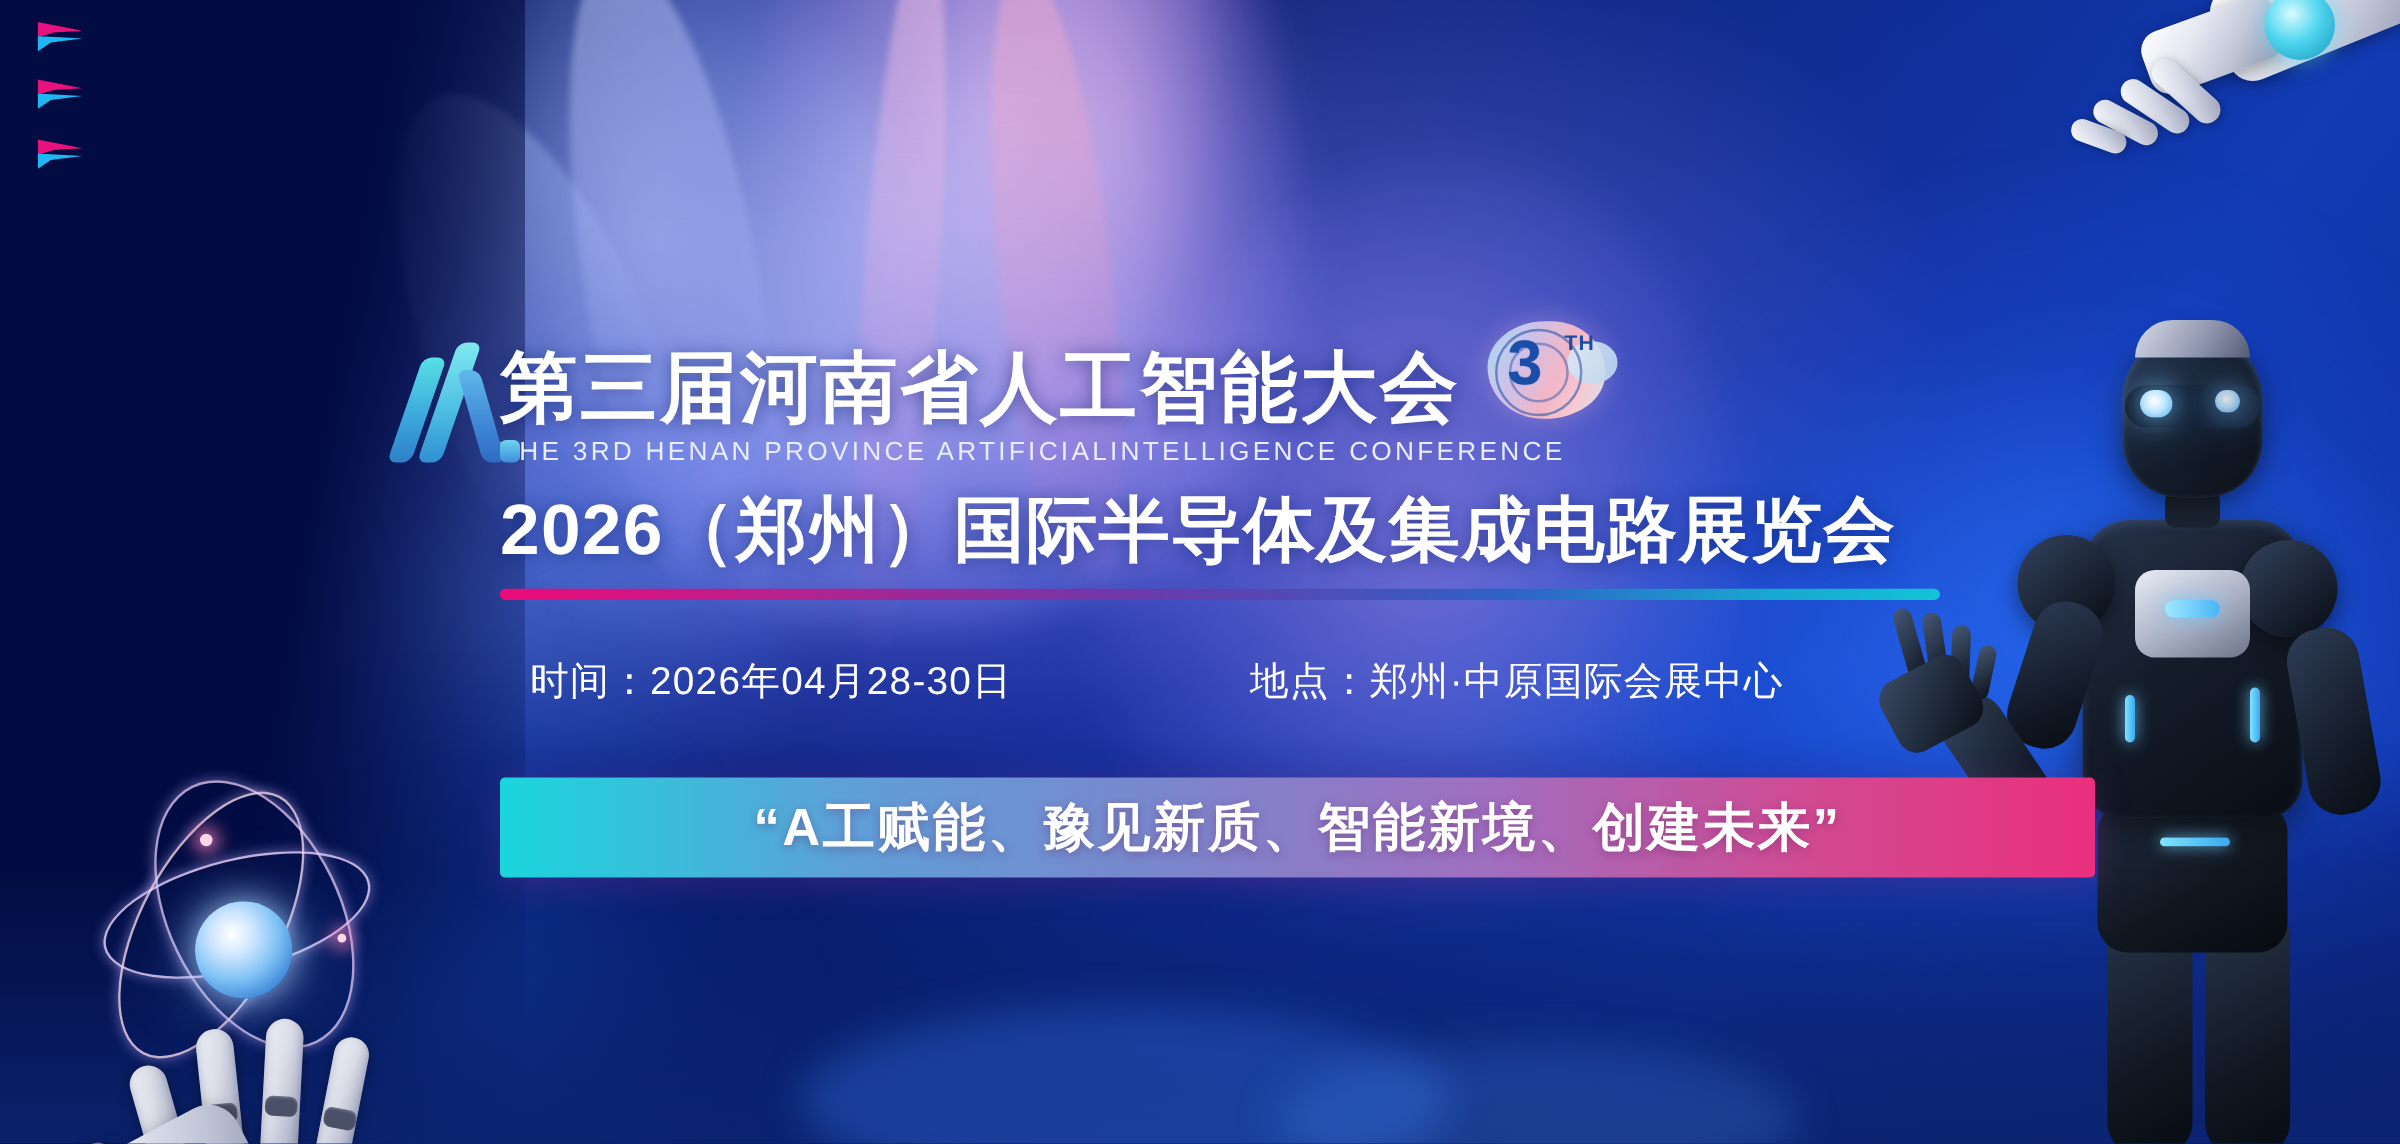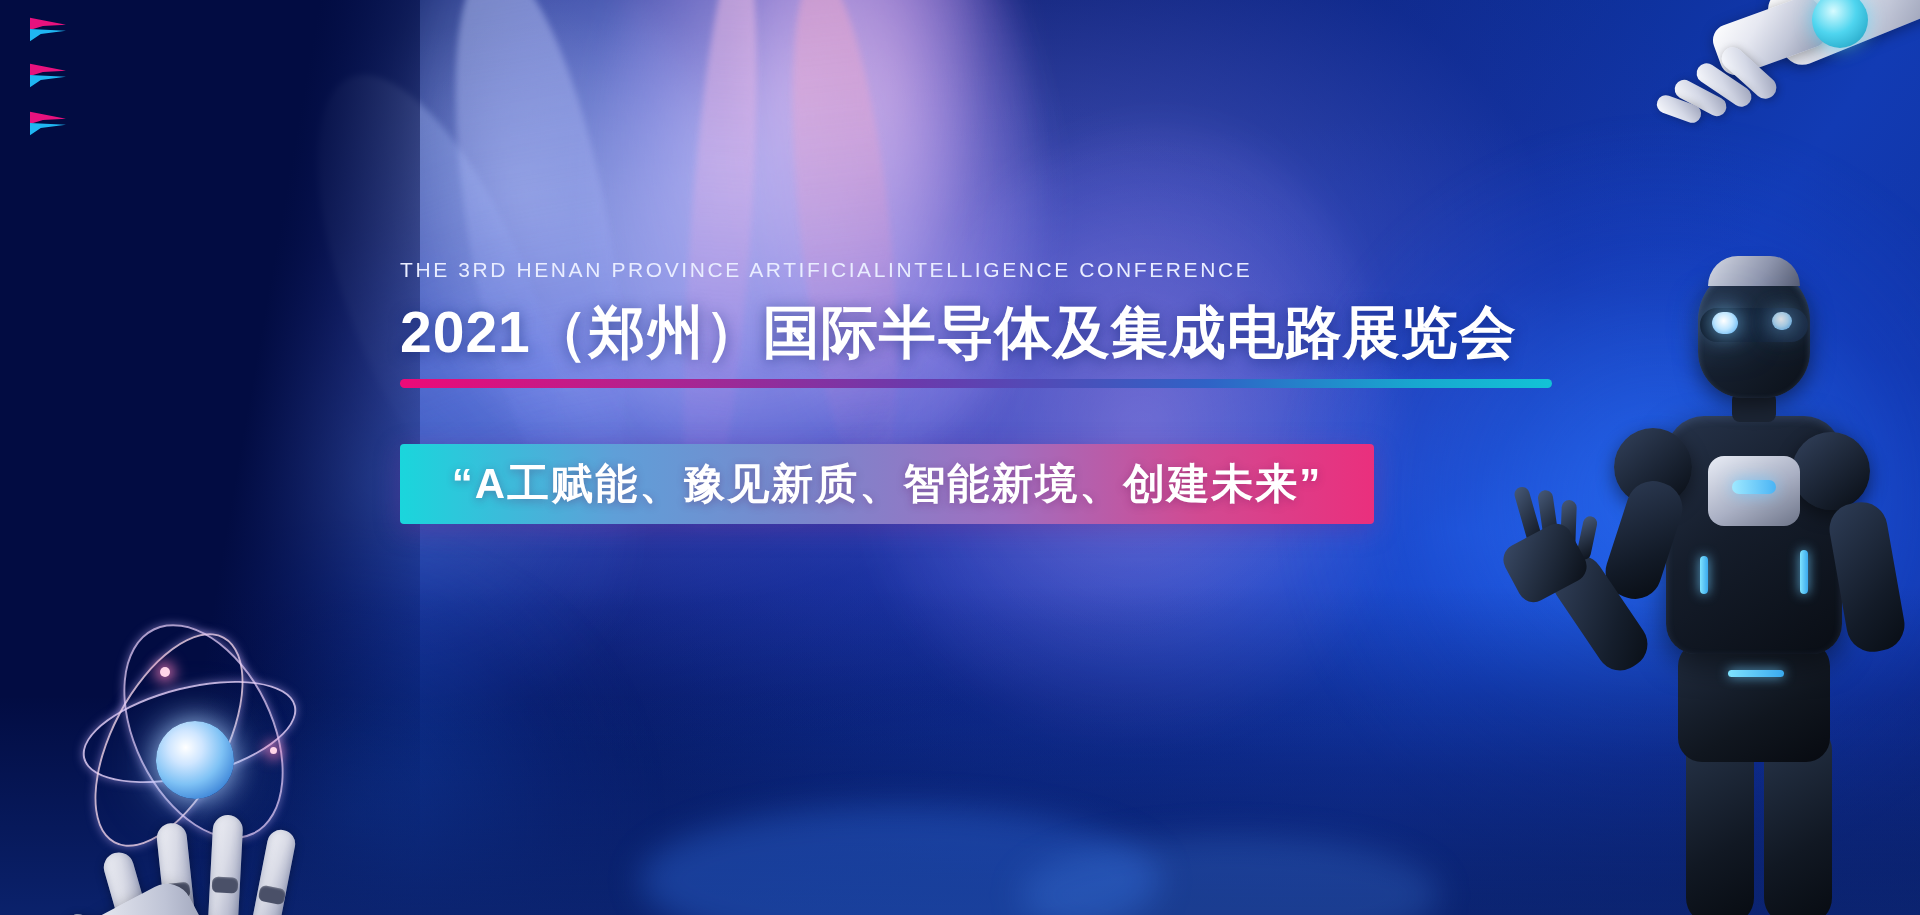--- a/index.html
+++ b/index.html
@@ -233,21 +233,21 @@
   .sub-en2{margin-left:18px;font-size:26px;color:#ffffff;letter-spacing:.4px;white-space:nowrap;}
 
   .divider{margin-top:18px;width:1152px;height:9px;border-radius:5px;
     background:linear-gradient(90deg,#ec0a78 0%,#b0238f 22%,#6a3aac 45%,#2f62c6 70%,#18a7cf 88%,#12c3d6 100%);}
 
   .meta-row{display:flex;margin-top:44px;font-size:31px;color:#ffffff;letter-spacing:1px;
     white-space:nowrap;}
   .meta-time{margin-left:24px;}
   .meta-place{margin-left:190px;}
 
-  .slogan{margin-top:56px;width:974px;height:80px;border-radius:4px;display:flex;
+  .slogan{margin-top:56px;width:1276px;height:80px;border-radius:4px;display:flex;
     align-items:center;justify-content:center;
     background:linear-gradient(90deg,#1ad6dc 0%,#5f9fd8 22%,#7b86cc 42%,#a06fc0 62%,#d14a92 82%,#ea2f7d 100%);
     box-shadow:0 6px 26px rgba(120,40,140,.35);}
   .slogan-text{font-size:42px;font-weight:700;color:#ffffff;letter-spacing:2px;
     text-shadow:0 2px 8px rgba(90,20,90,.35);white-space:nowrap;}
 </style>
 </head>
 <body>
 
 <div class="banner">
@@ -342,27 +342,47 @@
     <div class="r-neck"></div>
     <div class="r-head"></div>
     <div class="r-crest"></div>
     <div class="r-visor"></div>
     <div class="r-eye l"></div>
     <div class="r-eye r"></div>
   </div>
 
   <div class="content">
 
+    <div class="title-row">
+      <div class="ai-logo">
+        <div class="ai-bar ai-b1"></div>
+        <div class="ai-bar ai-b2"></div>
+        <div class="ai-bar ai-b3"></div>
+        <div class="ai-dot"></div>
+      </div>
+      <div class="h-main">第三届河南省人工智能大会</div>
+      <div class="badge-3th">
+        <div class="badge-blob"></div>
+        <div class="badge-blob2"></div>
+        <div class="badge-rings"></div>
+        <div class="badge-3">3</div>
+        <div class="badge-th">TH</div>
+      </div>
+    </div>
 
     <div class="h-sub-en">THE 3RD HENAN PROVINCE ARTIFICIALINTELLIGENCE CONFERENCE</div>
 
-    <div class="h-second">2021（郑州）国际半导体及集成电路展览会</div>
+    <div class="h-second">2026（郑州）国际半导体及集成电路展览会</div>
 
 
     <div class="divider"></div>
 
+    <div class="meta-row">
+      <div class="meta-time">时间：2026年04月28-30日</div>
+      <div class="meta-place">地点：郑州·中原国际会展中心</div>
+    </div>
 
     <div class="slogan">
       <div class="slogan-text">“A工赋能、豫见新质、智能新境、创建未来”</div>
     </div>
 
   </div>
 </div>
 
 </body></html>

